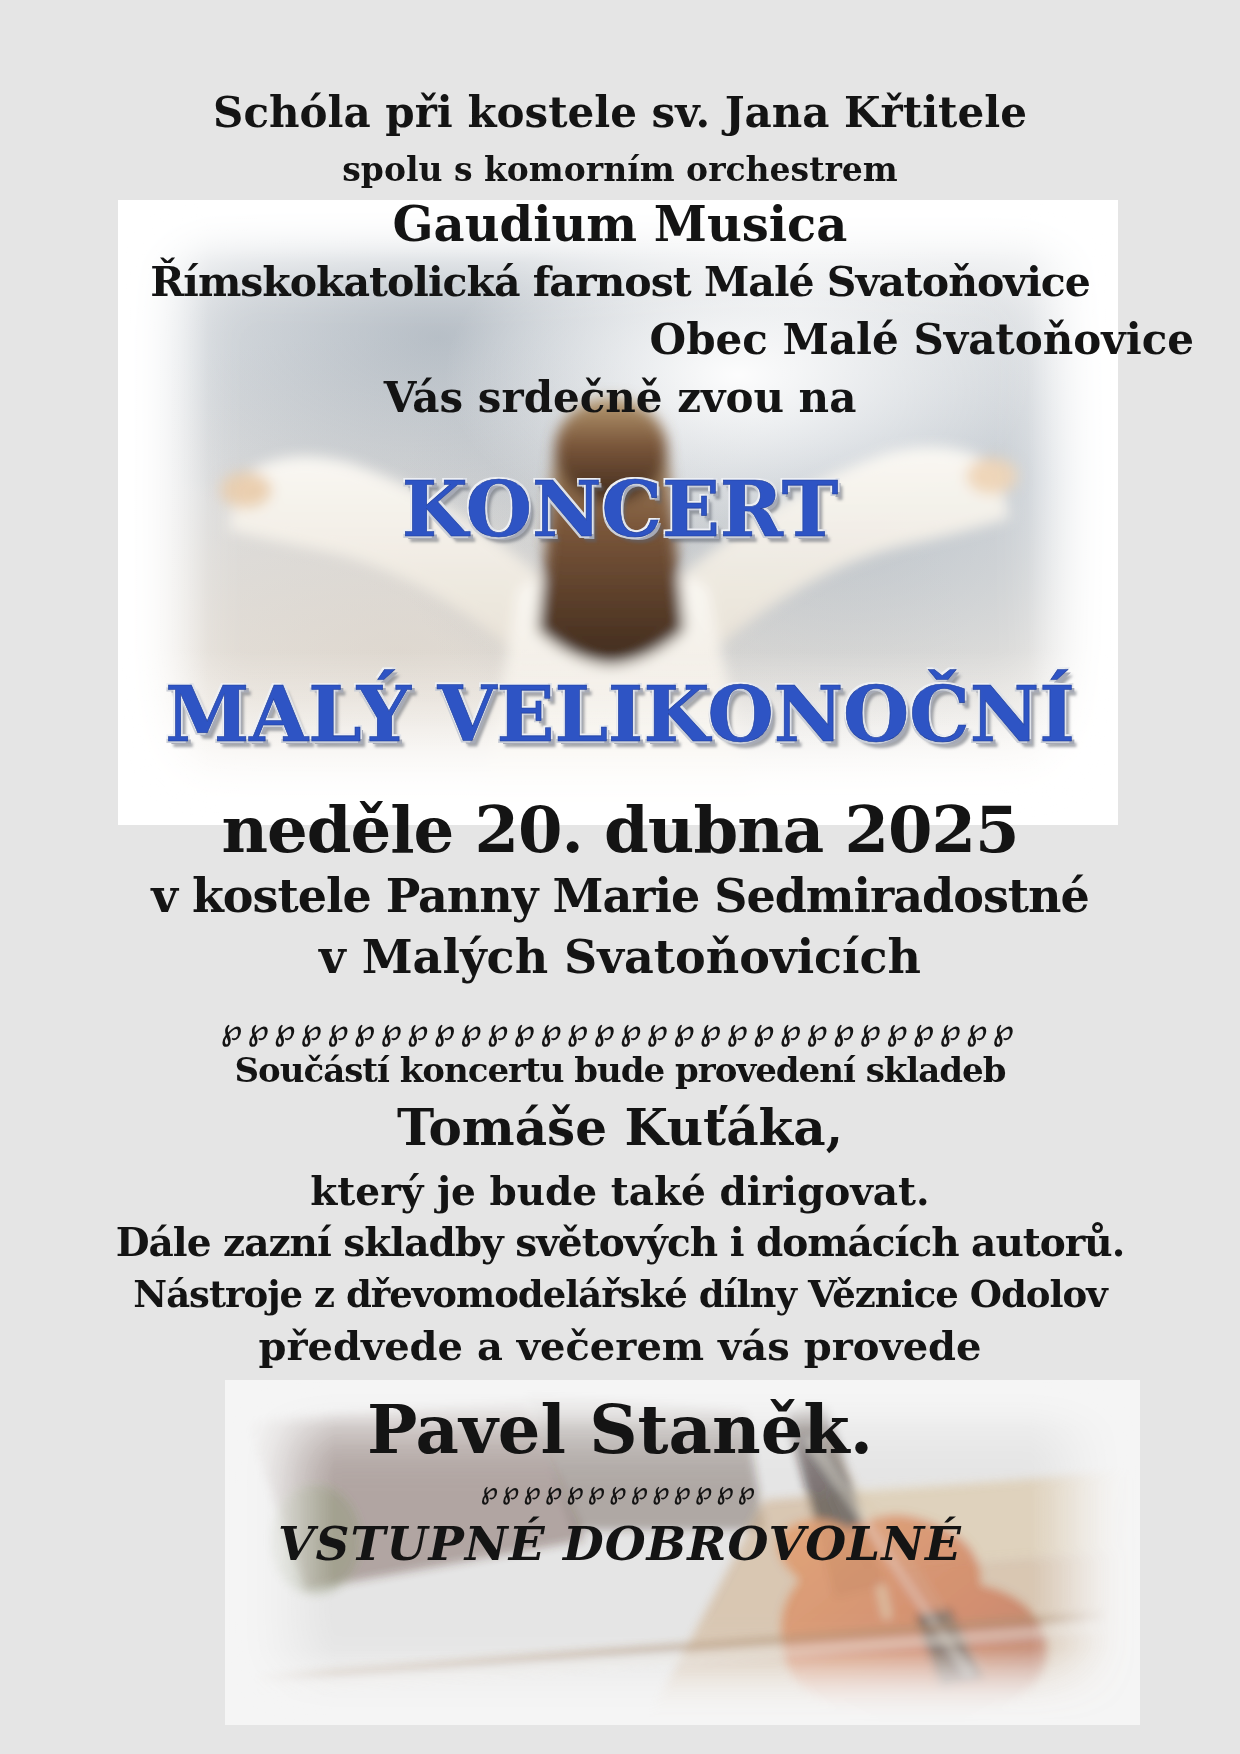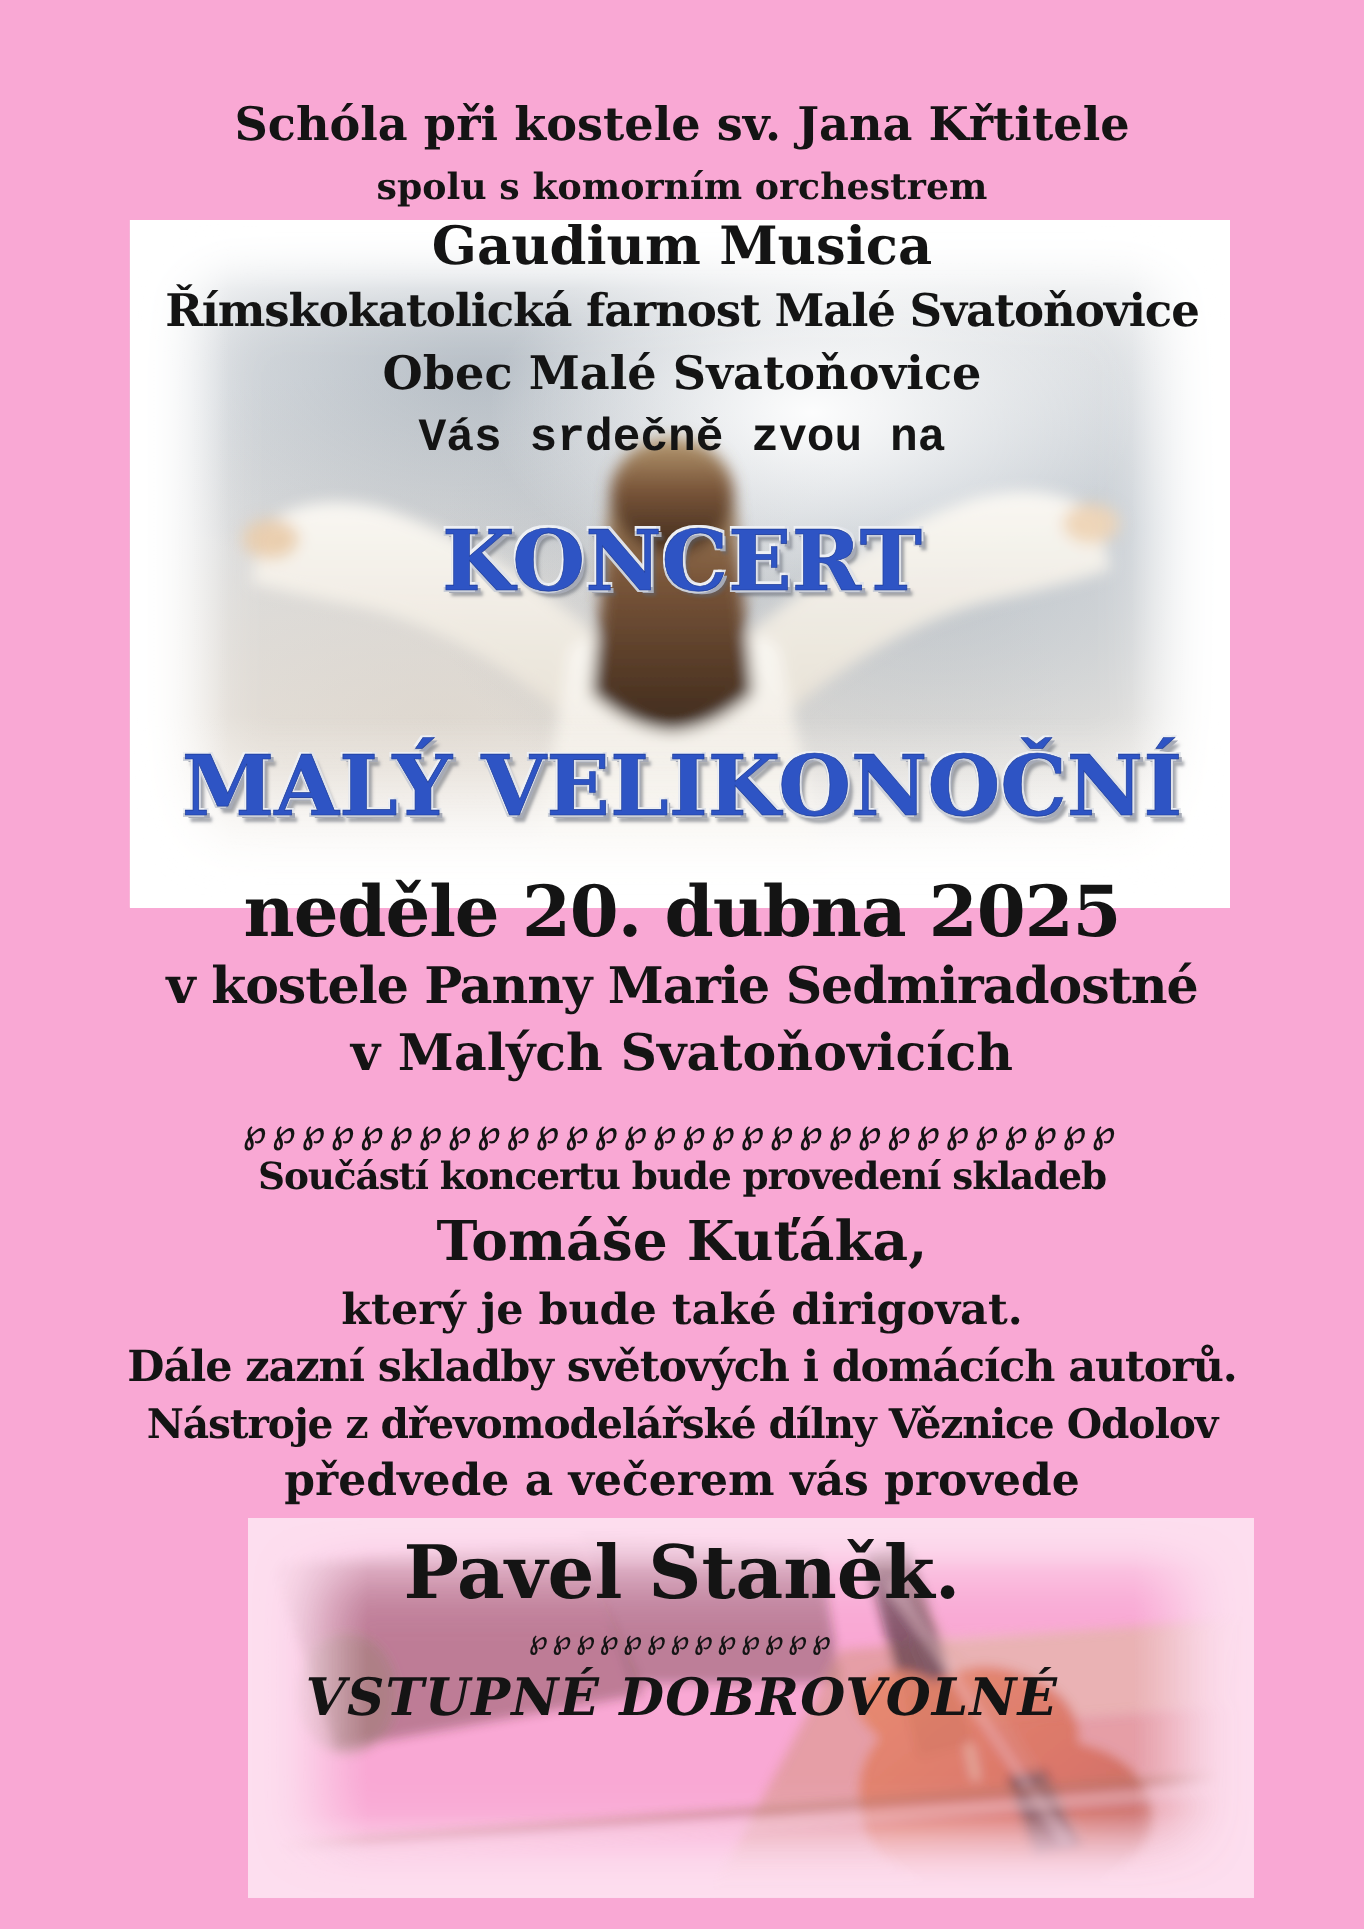--- a/index.html
+++ b/index.html
@@ -5,21 +5,21 @@
   html,body{margin:0;padding:0;background:#ffffff;}
   body{
     width:1240px;height:1754px;
     font-family:"DejaVu Serif","Liberation Serif",serif;
     color:#141414;
     overflow:hidden;
   }
   .poster{
     position:relative;
     width:1240px;height:1754px;
-    background:#f9a8d4;
+    background:#e5e5e5;
     overflow:hidden;
   }
   
   .sky{
     position:absolute;
     left:118px; top:200px; width:1000px; height:625px;
     background:
       radial-gradient(420px 240px at 62% 28%, rgba(255,255,255,.95), rgba(255,255,255,0) 70%),
       radial-gradient(520px 300px at 32% 22%, rgba(148,160,172,.55), rgba(148,160,172,0) 70%),
       radial-gradient(620px 380px at 72% 52%, rgba(160,172,184,.50), rgba(160,172,184,0) 72%),
@@ -53,22 +53,22 @@
     position:absolute; inset:0;
     padding:88px 46px 0 46px;
     text-align:center;
     font-weight:bold;
   }
   .line{position:relative; line-height:1.2; letter-spacing:0;}
   .h1      {font-size:42px;}
   .h2      {font-size:33px; margin-top:12px;}
   .h3      {font-size:48px; margin-top:6px;}
   .h4      {font-size:41px; margin-top:4px; letter-spacing:-1px;}
-  .h5      {font-size:42px; margin-top:8px;}
-  .h6      {font-size:42px; margin-top:8px;font-family:Liberation Mono, monospace;}
+  .h5      {font-size:42px; margin-top:8px;text-align:right;}
+  .h6      {font-size:42px; margin-top:8px;}
   .title{
     font-size:76px;
     line-height:1.15;
     color:#2e54c4;
     -webkit-text-stroke:.6px #1f3d98;
     text-shadow:
       -2px -2px 0 #eef0f4,
        2px -2px 0 #e0e3e9,
       -2px  2px 0 #ccd0d8,
        3px  3px 0 #a6aab6,

